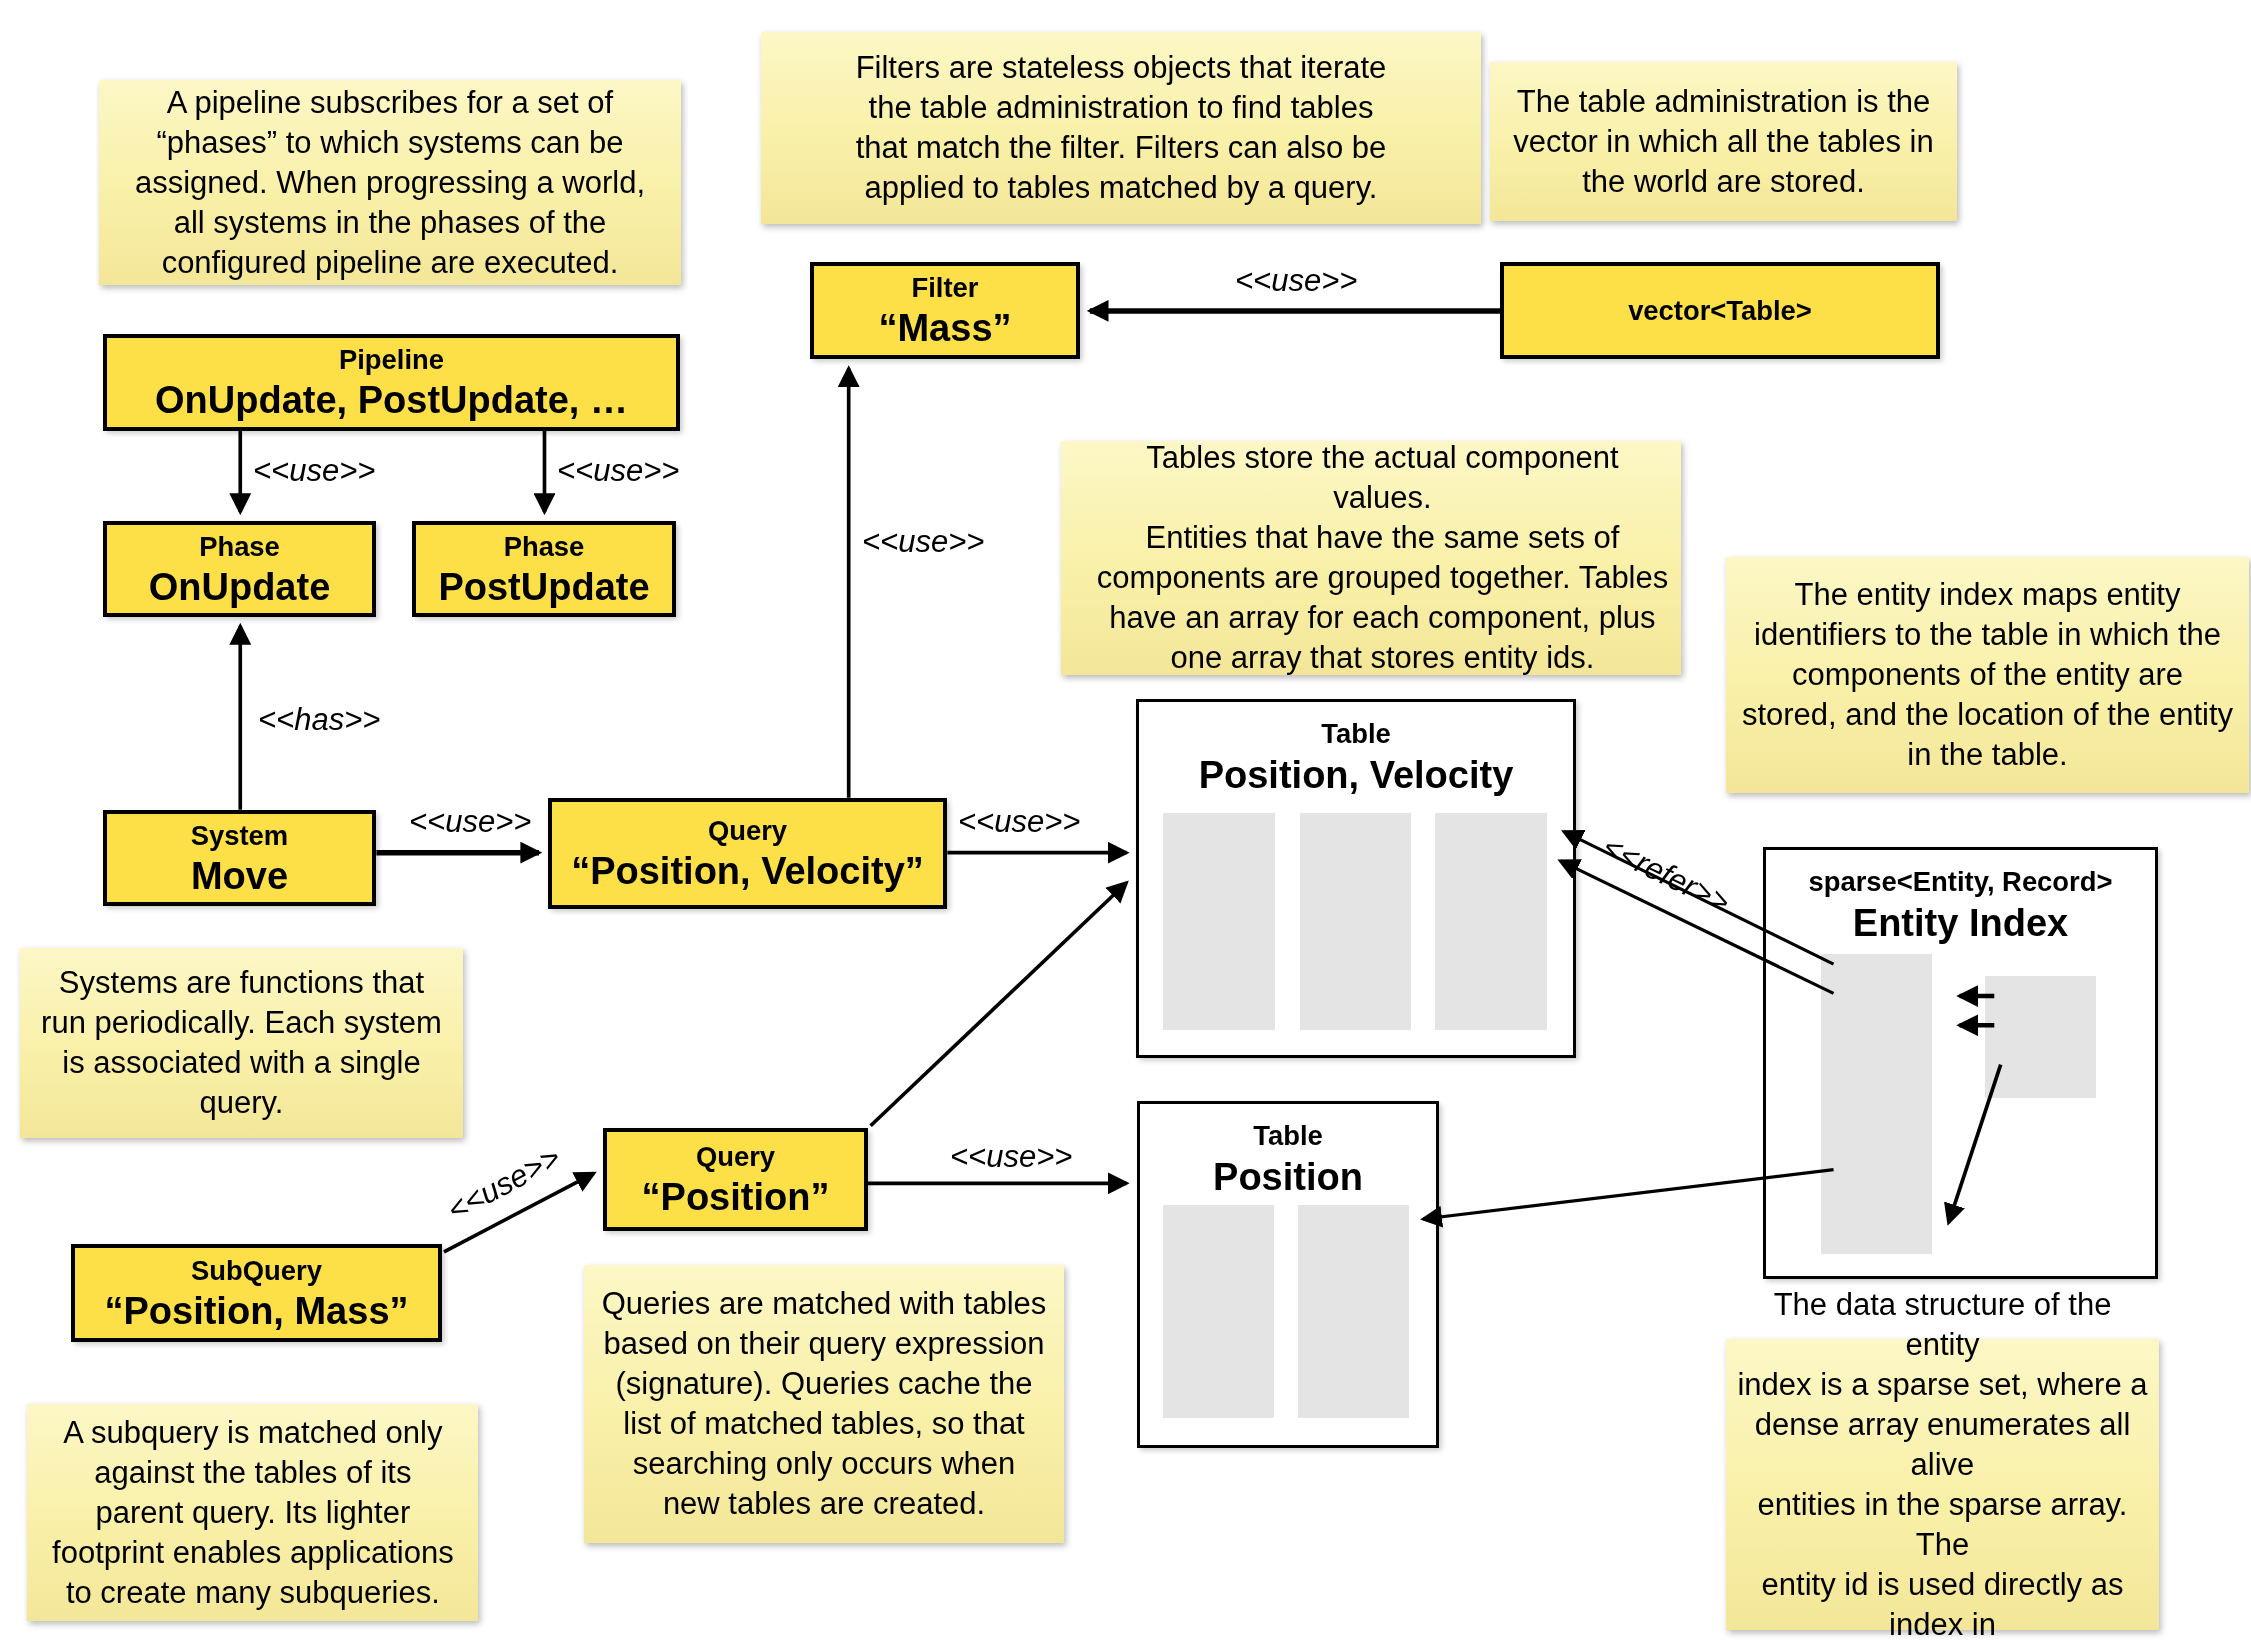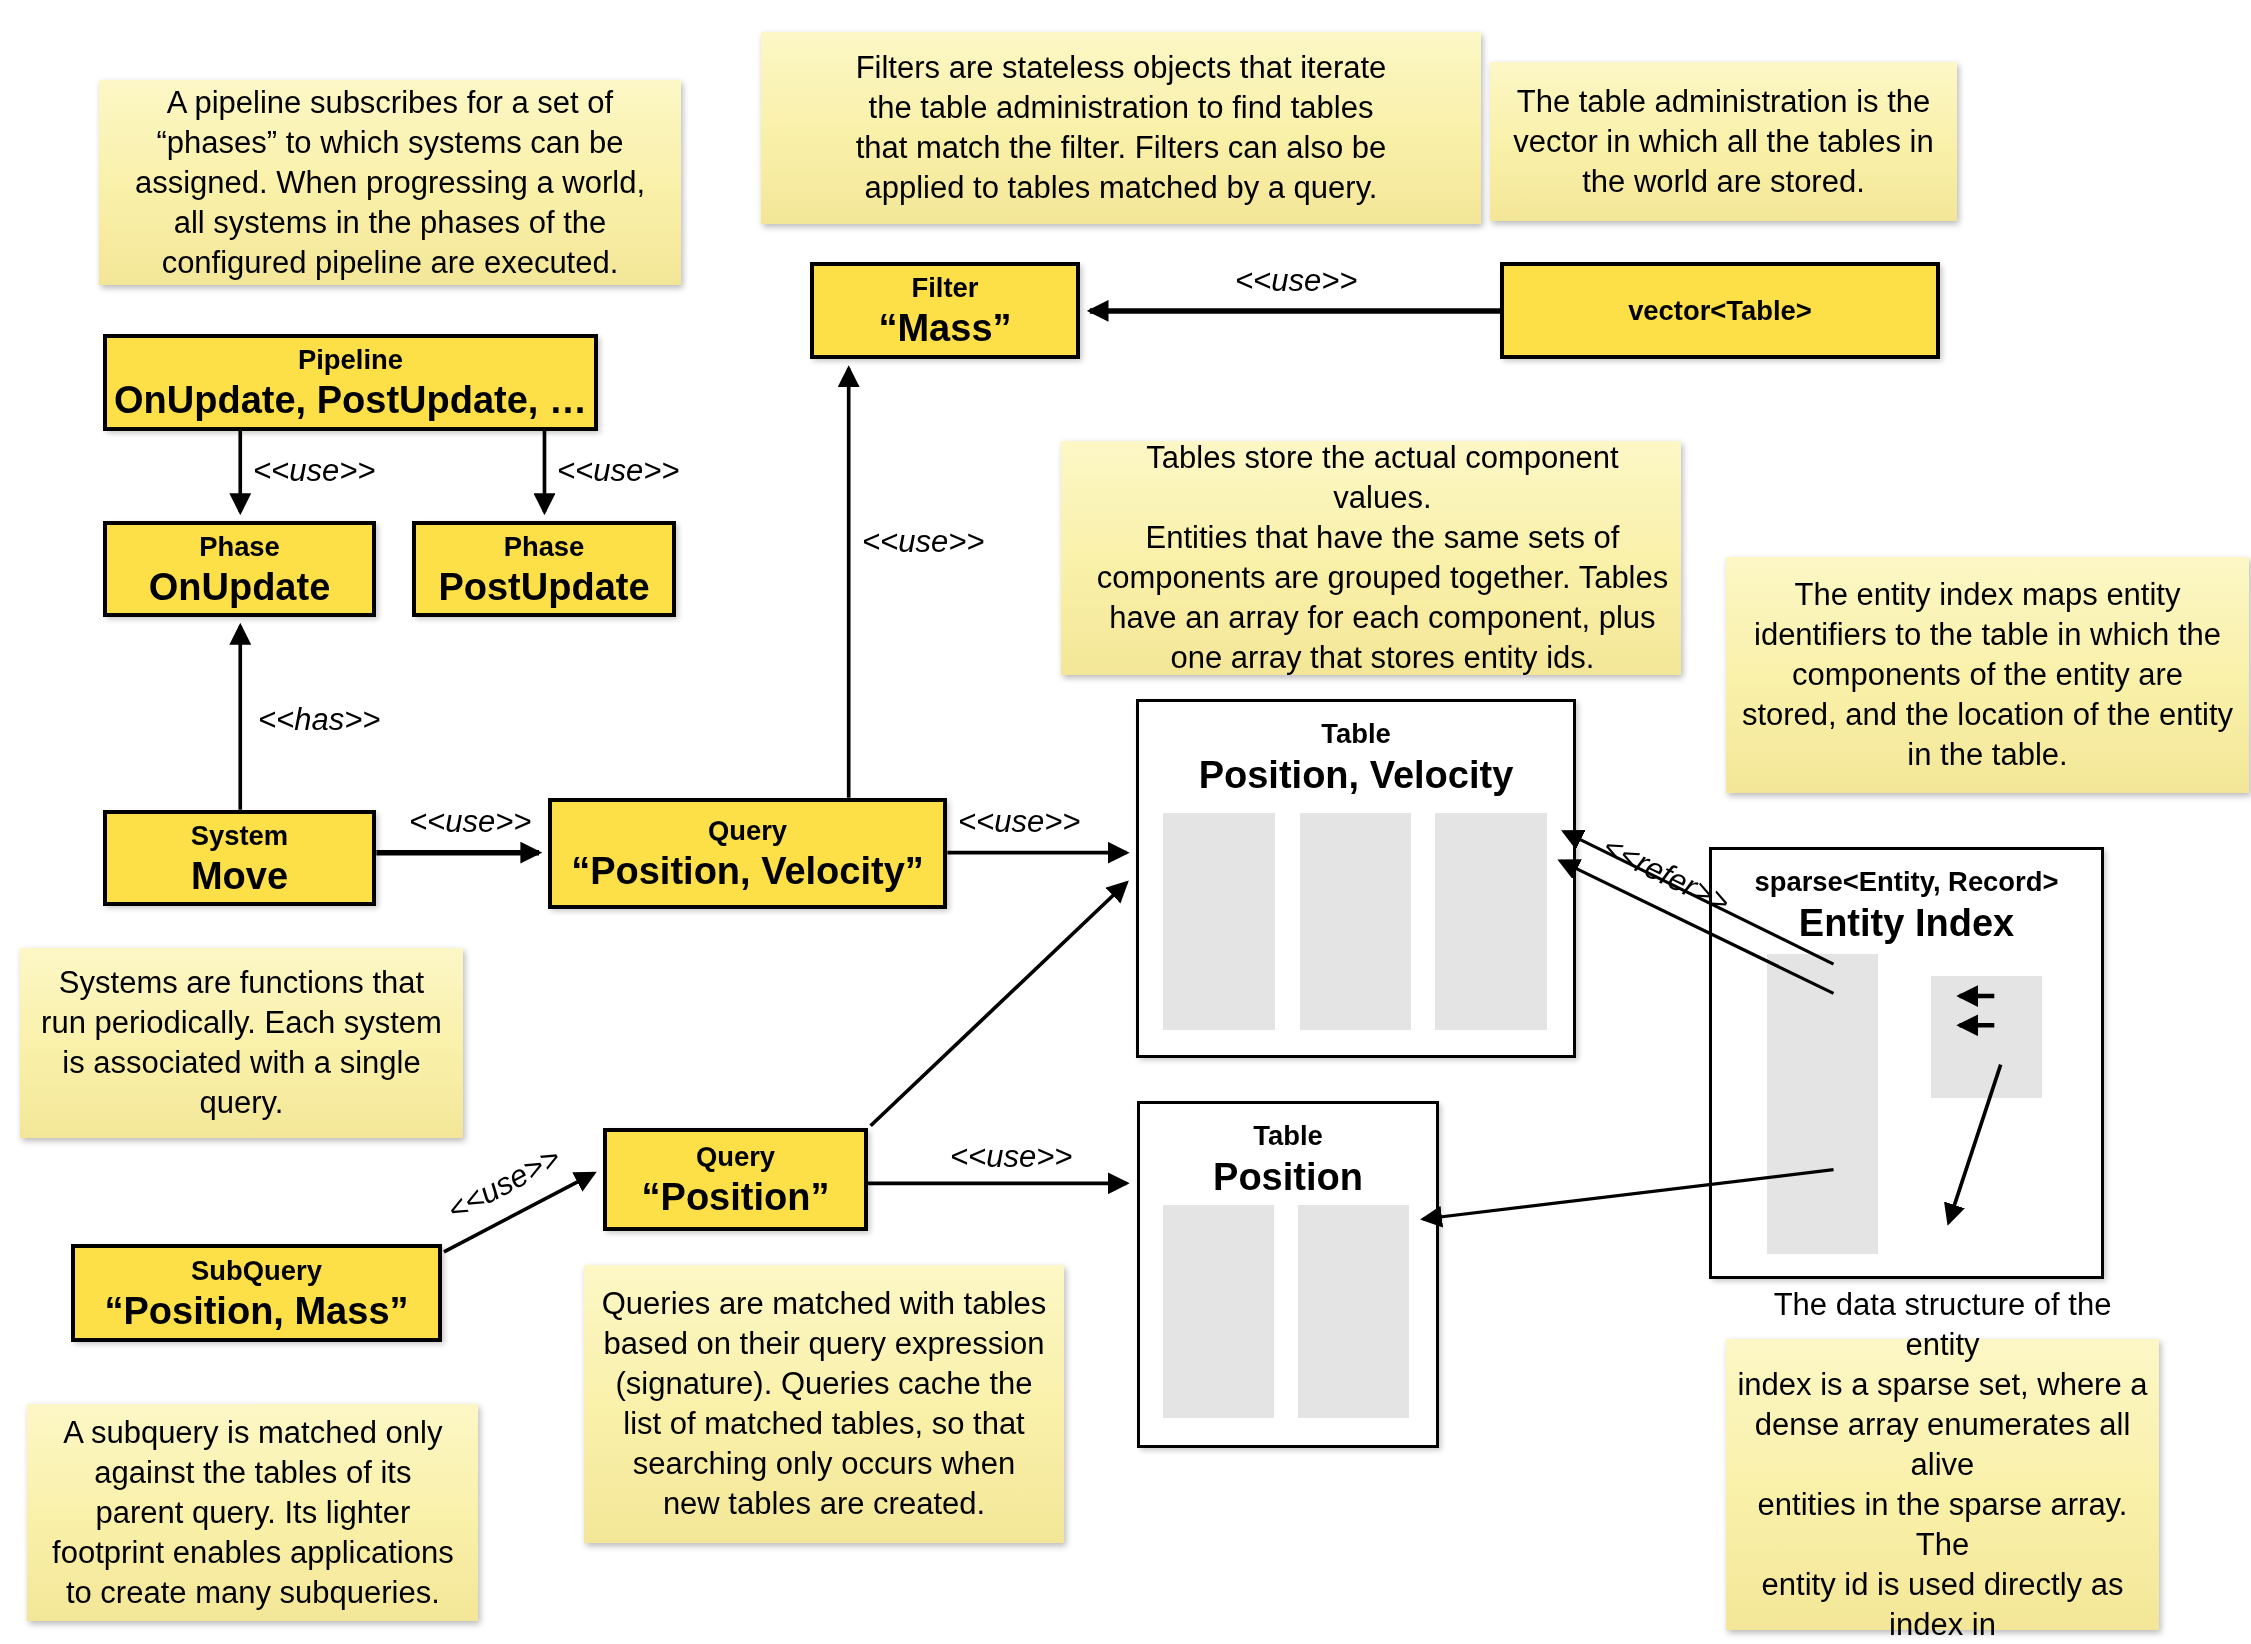--- a/index.html
+++ b/index.html
@@ -117,21 +117,21 @@
 parent query. Its lighter
 footprint enables applications
 to create many subqueries.</div>
   <div class="note" style="left:1726px; top:1339px; width:433px; height:291px;">The data structure of the entity
 index is a sparse set, where a
 dense array enumerates all alive
 entities in the sparse array. The
 entity id is used directly as index in
 the sparse array.</div>
 
-  <div class="cbox" style="left:103px; top:334px; width:495px; height:97px;">
+  <div class="cbox" style="left:103px; top:334px; width:577px; height:97px;">
     <div class="tname">Pipeline</div>
     <div class="iname">OnUpdate, PostUpdate, …</div>
   </div>
 
   <div class="cbox" style="left:103px; top:521px; width:273px; height:96px;">
     <div class="tname">Phase</div>
     <div class="iname">OnUpdate</div>
   </div>
 
   <div class="cbox" style="left:412px; top:521px; width:264px; height:96px;">
@@ -176,21 +176,21 @@
     <div class="gcol" style="left:296px; top:111px; width:112px; height:217px;"></div>
   </div>
 
   <div class="bigbox" style="left:1137px; top:1101px; width:302px; height:347px;">
     <div class="tname">Table</div>
     <div class="iname">Position</div>
     <div class="gcol" style="left:23px;  top:101px; width:111px; height:213px;"></div>
     <div class="gcol" style="left:158px; top:101px; width:111px; height:213px;"></div>
   </div>
 
-  <div class="bigbox" style="left:1709px; top:847px; width:395px; height:432px;">
+  <div class="bigbox" style="left:1763px; top:847px; width:395px; height:432px;">
     <div class="tname">sparse&lt;Entity, Record&gt;</div>
     <div class="iname">Entity Index</div>
     <div class="gcol" style="left:55px;  top:104px; width:111px; height:300px;"></div>
     <div class="gcol" style="left:219px; top:126px; width:111px; height:122px;"></div>
   </div>
 
   <svg id="wires" viewBox="0 0 2464 1800">
     <defs>
       <marker id="arr" viewBox="0 0 10 10" refX="8.5" refY="5" markerWidth="24" markerHeight="24" markerUnits="userSpaceOnUse" orient="auto-start-reverse">
         <path d="M0,0 L10,5 L0,10 z" fill="#000"></path>

